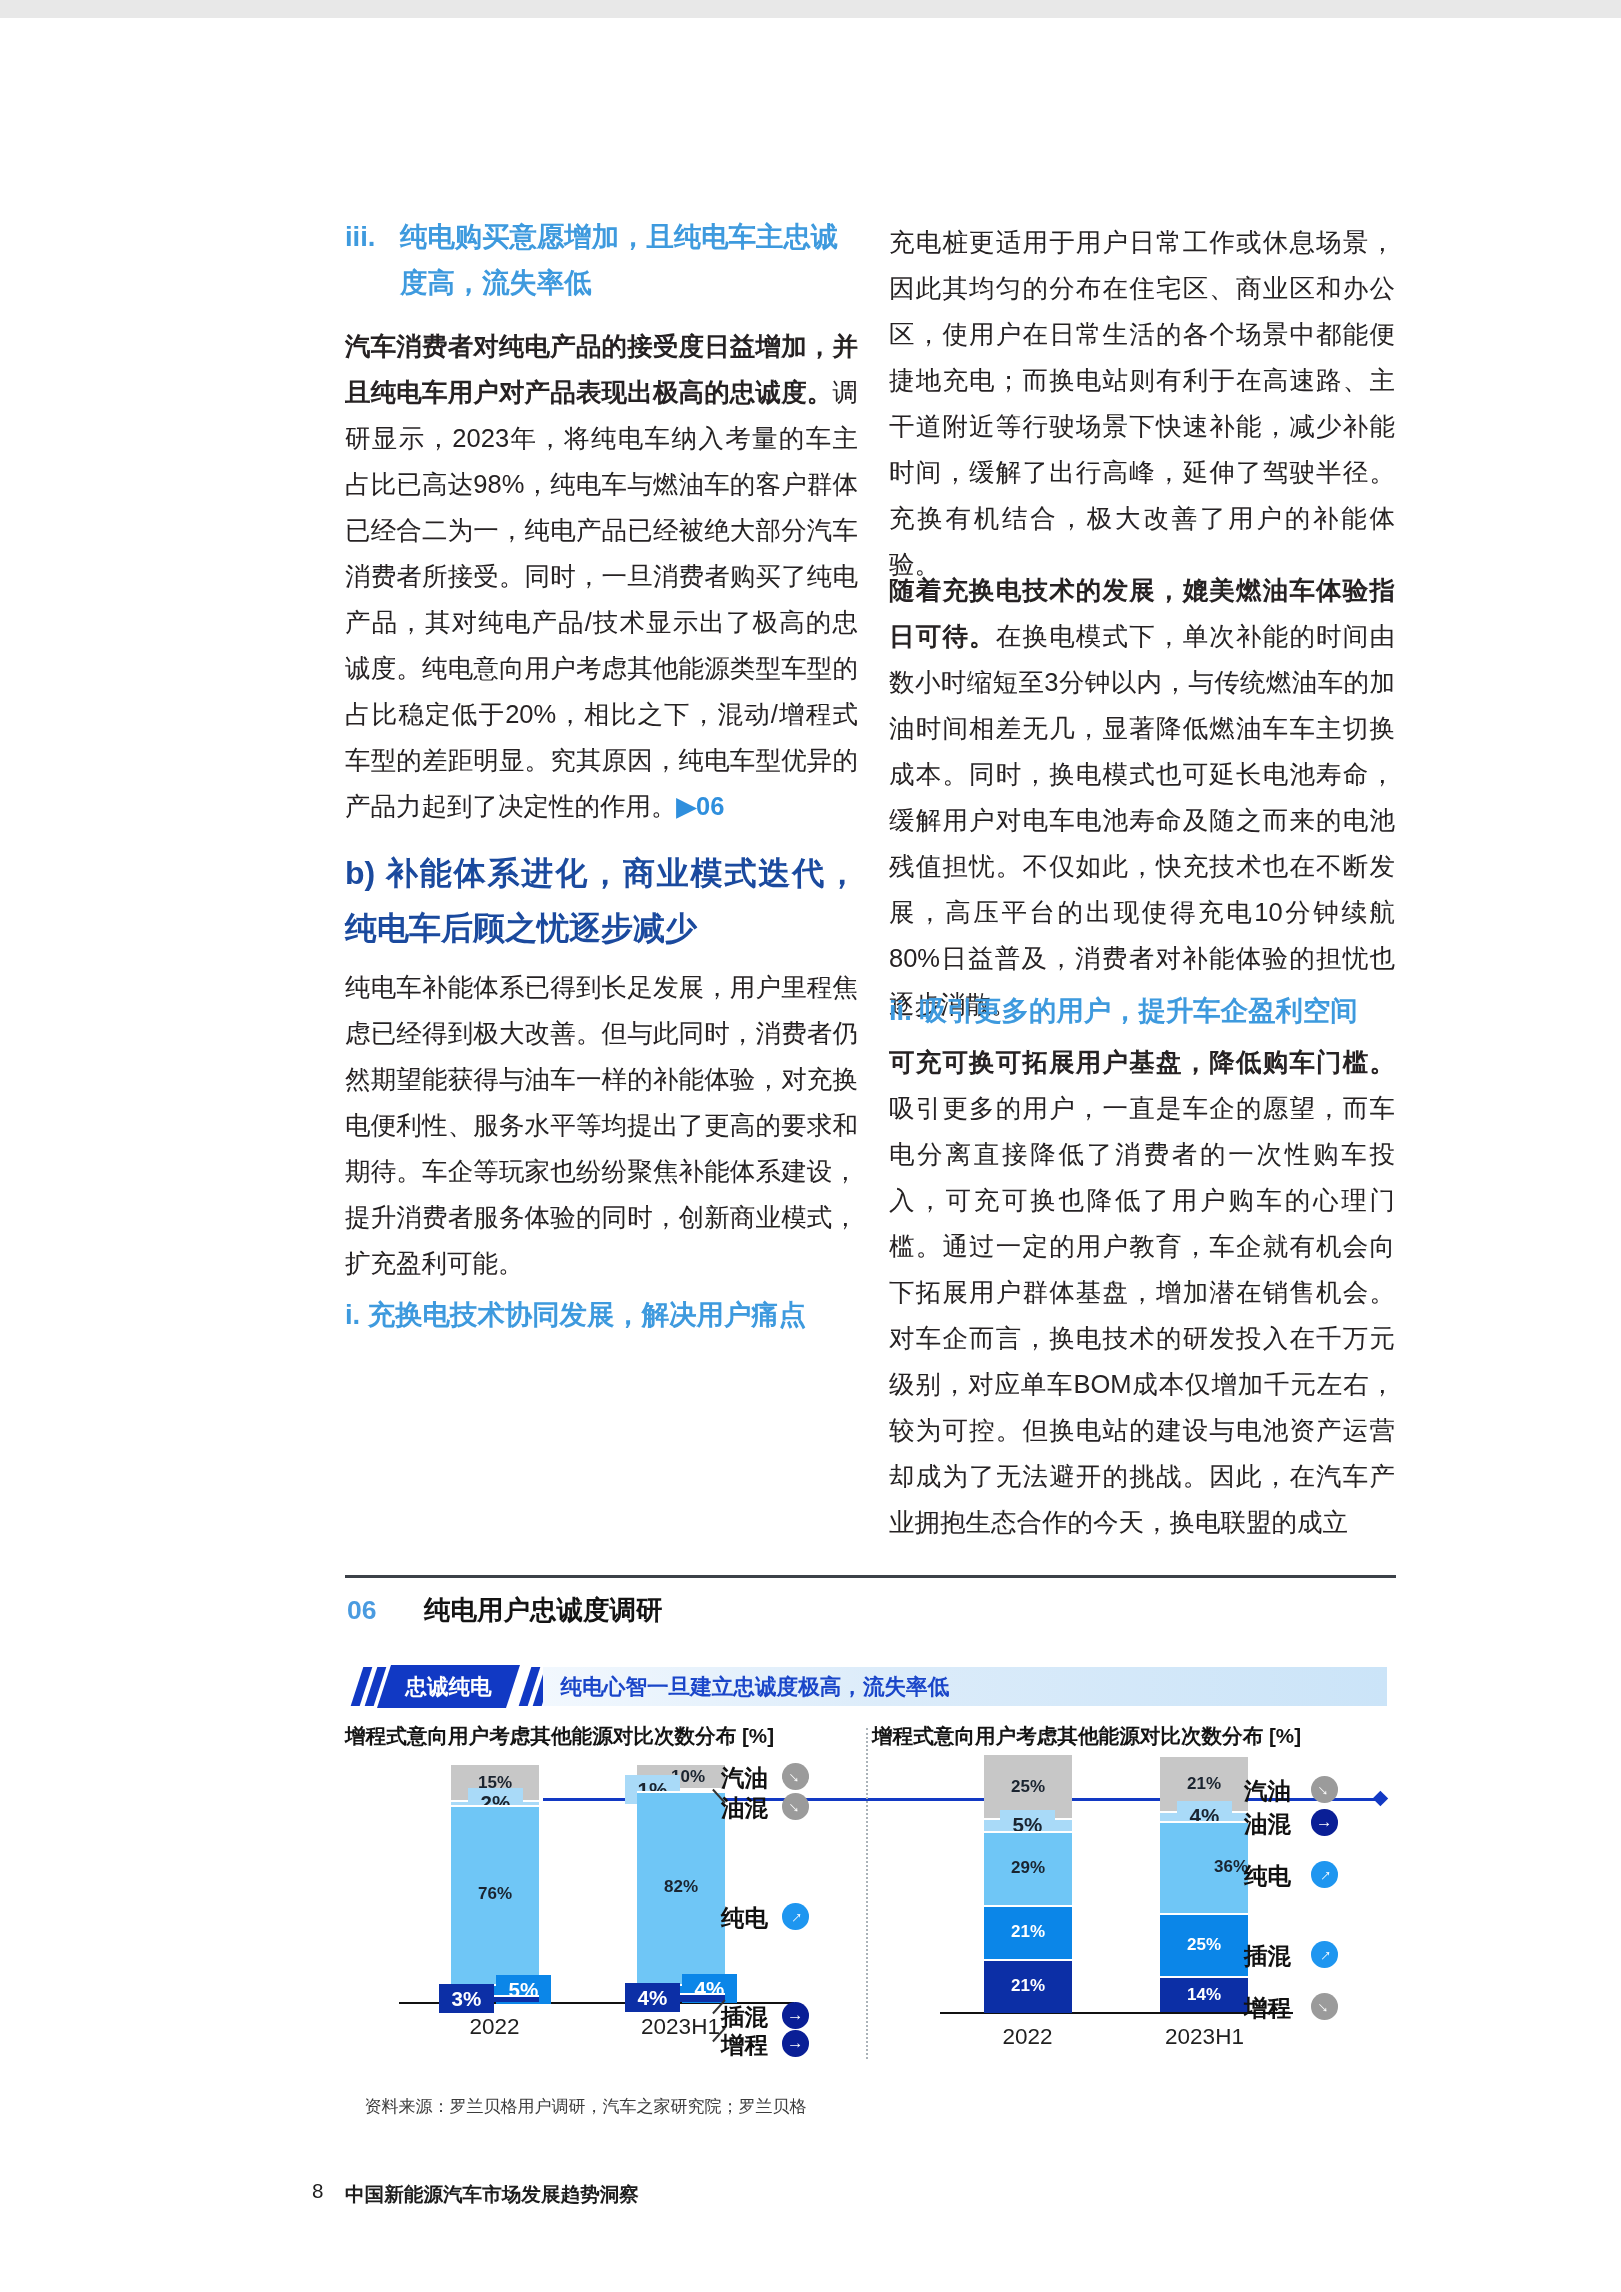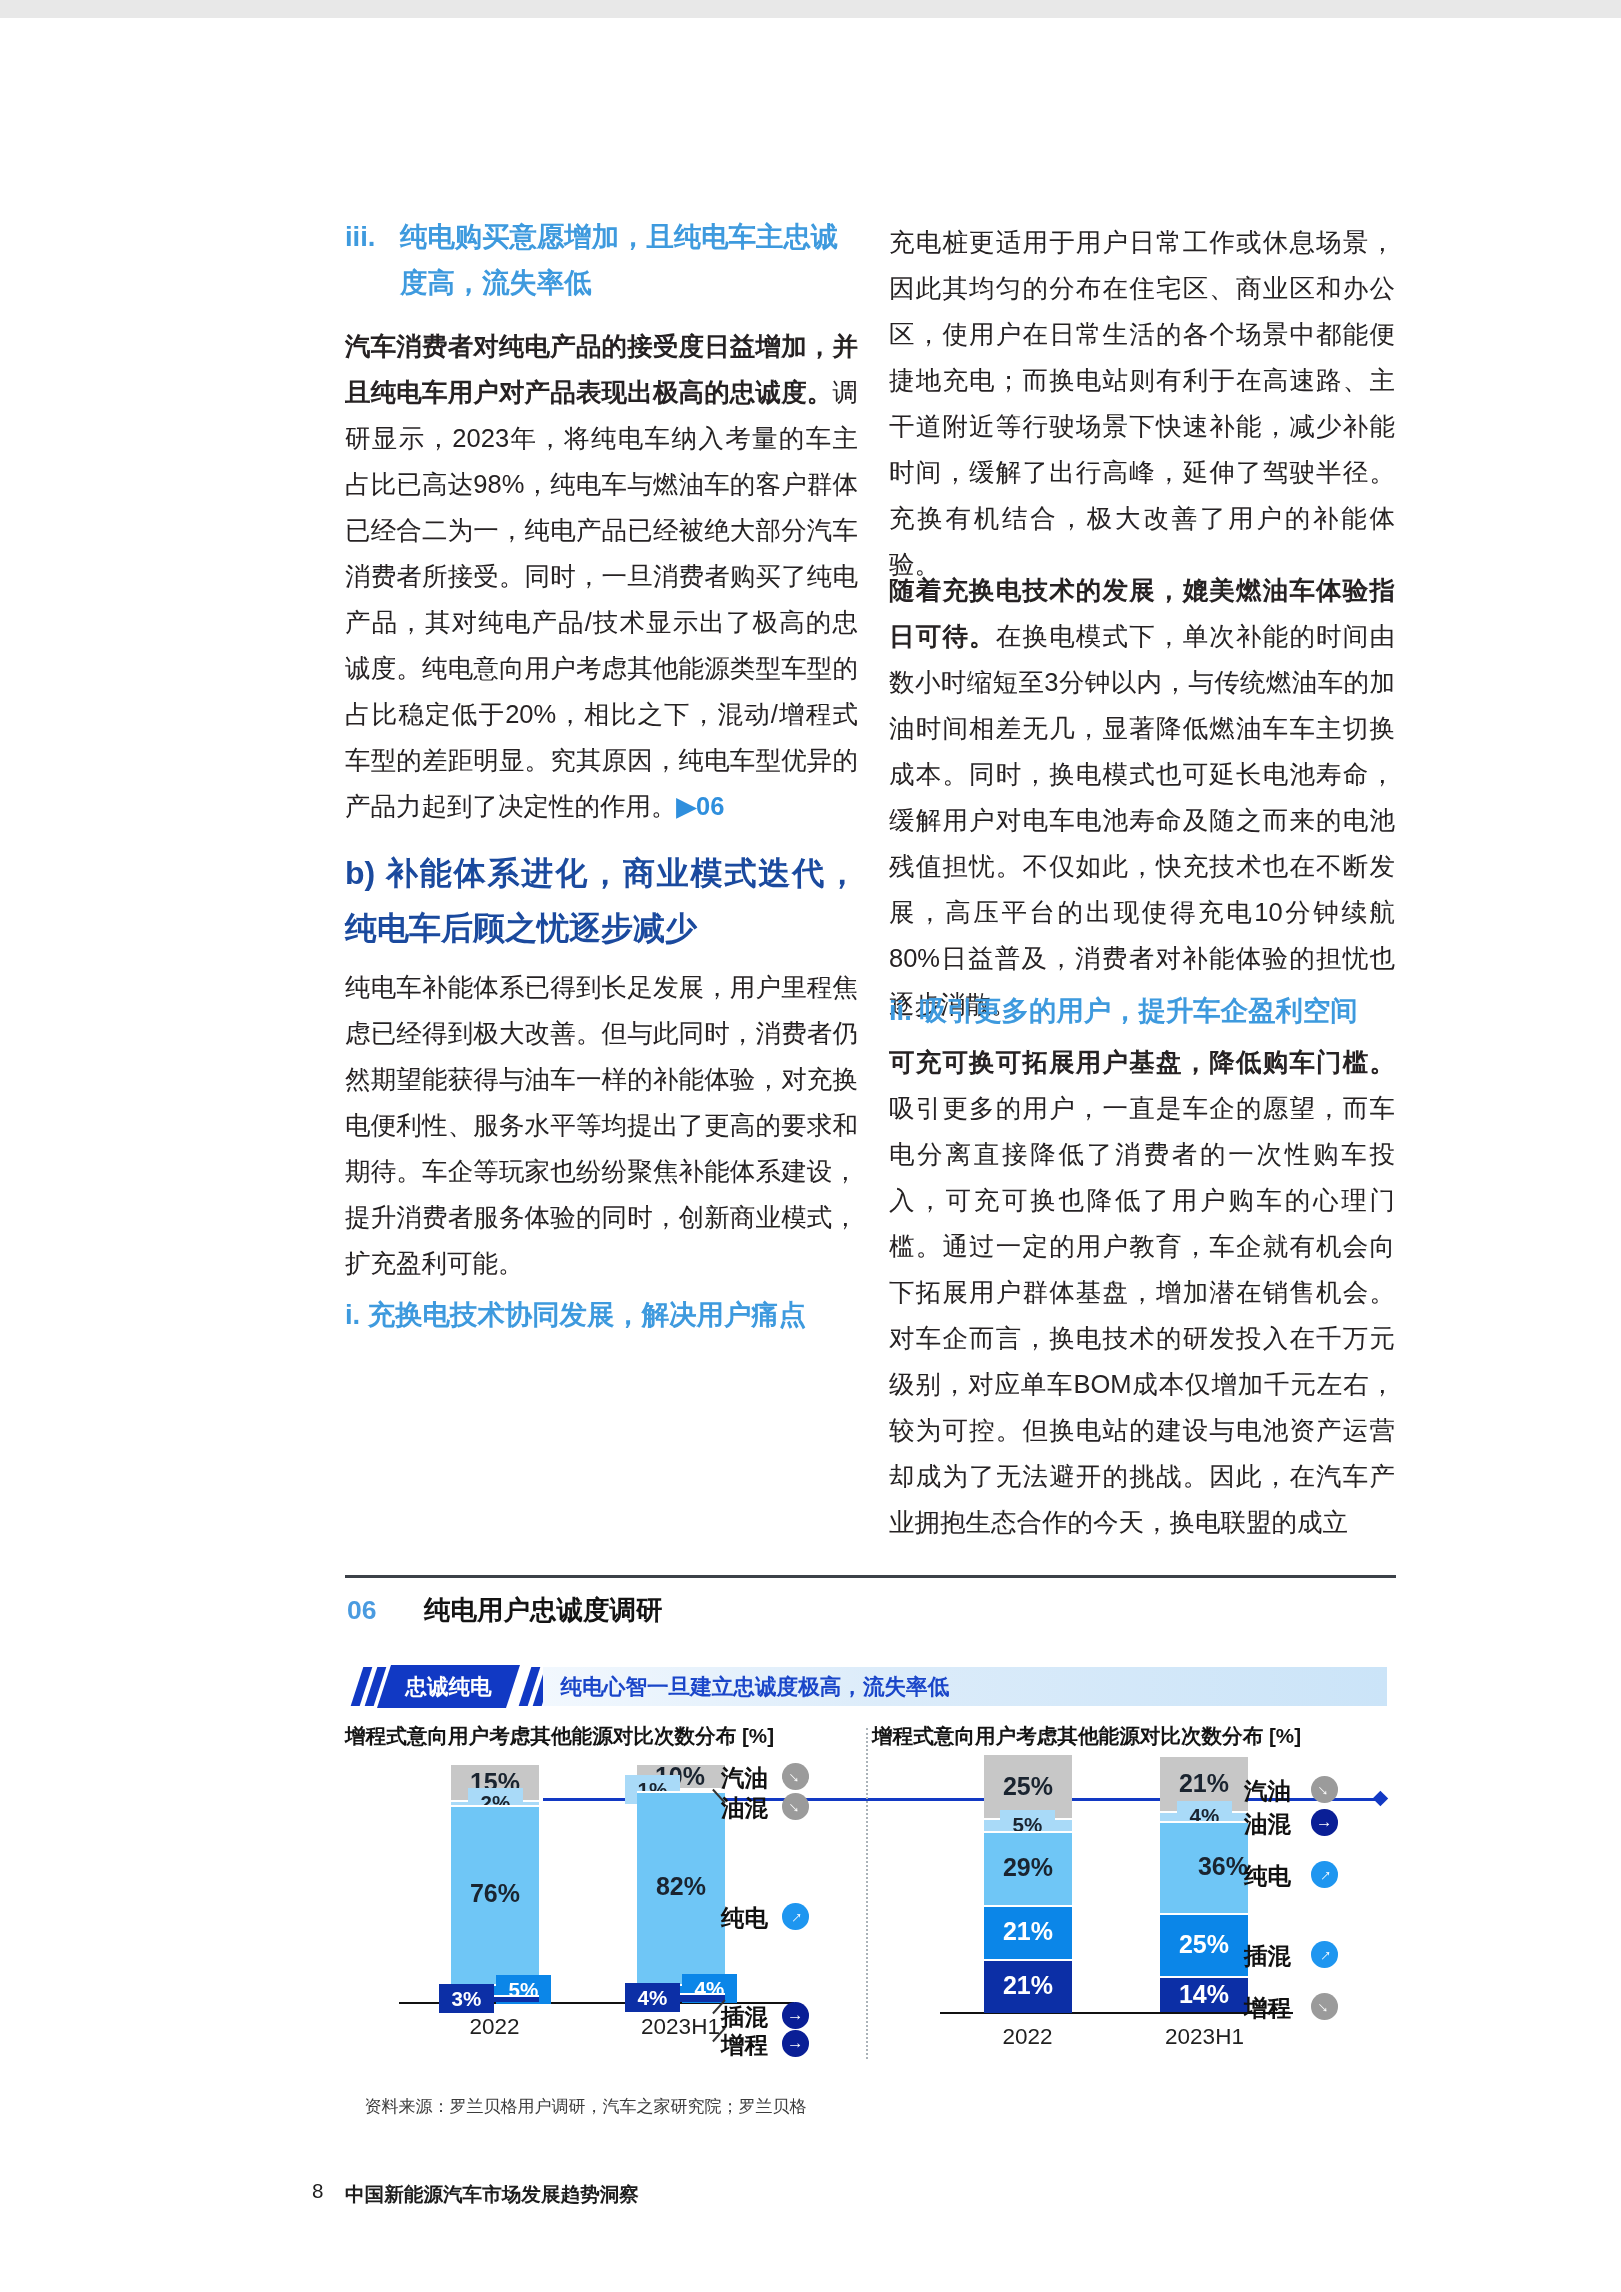--- a/index.html
+++ b/index.html
@@ -29,21 +29,21 @@
   .bband{position:absolute;left:198px;top:0;width:844px;height:39px;
     background:linear-gradient(90deg,#f2f8fe 0%,#dcecfa 40%,#cbe4f8 100%);}
   .bband-text{position:absolute;left:17.6px;top:0;height:39px;line-height:39px;color:#1a46c9;font-size:21.6px;font-weight:700;white-space:nowrap;}
   .bline{position:absolute;left:198px;top:131px;width:841px;height:2.9px;background:#1239c4;}
   .bdiamond{position:absolute;left:1030px;top:126px;width:10.8px;height:10.8px;background:#1239c4;transform:rotate(45deg);}
   .divider{position:absolute;left:521px;top:153px;height:331px;border-left:2px dotted #aab2b8;}
   .chart{position:absolute;top:147px;height:372px;}
   .chart-title{position:absolute;left:0;top:0;font-size:20.6px;font-weight:700;color:#141414;white-space:nowrap;}
   .axis{position:absolute;height:2px;background:#111;}
   .seg{position:absolute;}
-  .seg-label{position:absolute;font-size:25px;font-weight:600;}
+  .seg-label{position:absolute;font-size:17px;font-weight:600;}
   .chip{position:absolute;width:55px;height:29px;line-height:29px;text-align:center;font-size:20.6px;font-weight:600;}
   .xlabel{position:absolute;font-size:22.5px;color:#1f1f1f;text-align:center;}
   .legend-label{position:absolute;font-size:23.5px;font-weight:700;color:#111;text-align:right;white-space:nowrap;}
   .legend-icon{position:absolute;width:26.5px;height:26.5px;border-radius:50%;}
   .legend-icon span{display:block;width:26.5px;height:26.5px;line-height:25.5px;text-align:center;color:#fff;font-size:16.7px;font-weight:700;}
   .leader{position:absolute;width:17.6px;height:0;border-top:2px solid #333;}
   .source{position:absolute;left:19.6px;top:520px;font-size:17px;color:#3b3b3b;}
   
   .footer-num{font-size:20.6px;color:#1d1d1d;}
   .footer-title{font-size:19.6px;font-weight:700;color:#1d1d1d;}

